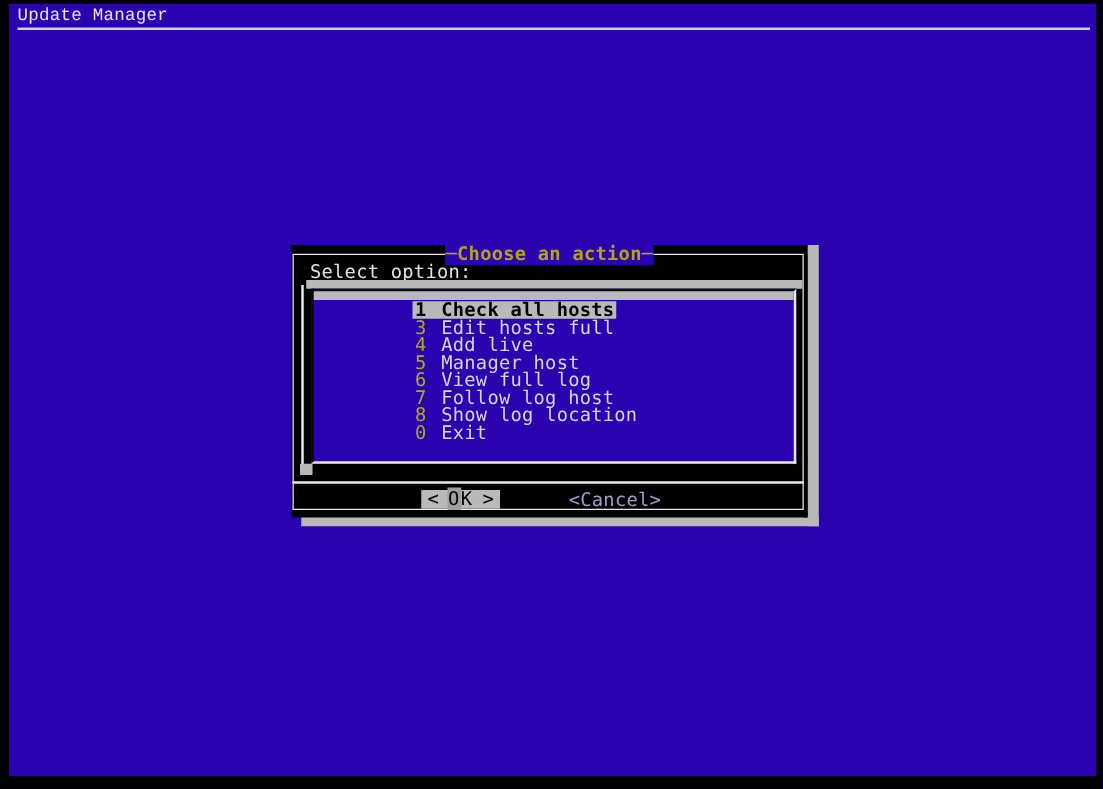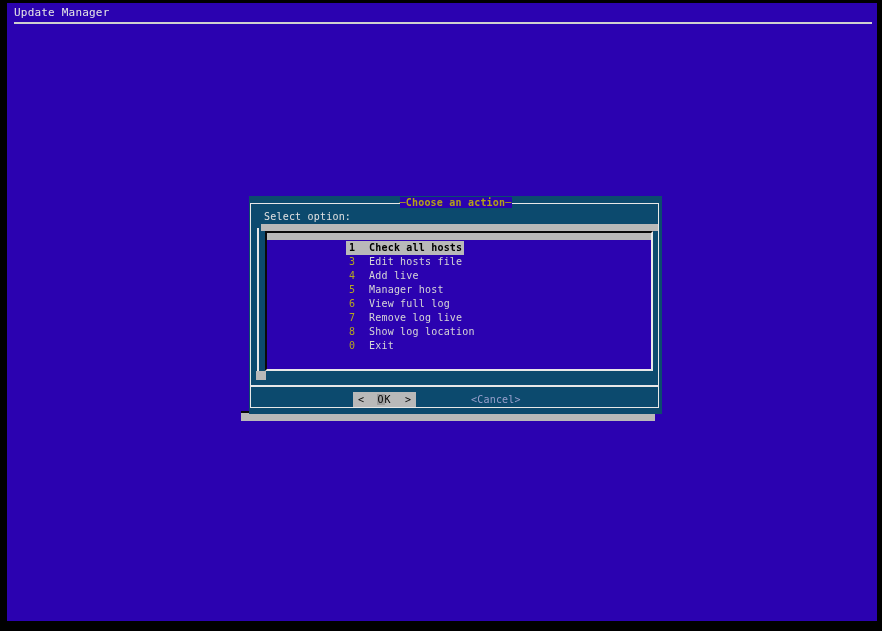--- a/index.html
+++ b/index.html
@@ -7,34 +7,34 @@
     width:882px;height:631px;position:relative;overflow:hidden;
     font-family:"DejaVu Sans Mono","Liberation Mono",monospace;
   }
   
   .screen{
     position:absolute;left:7px;top:3px;width:870px;height:618px;
     background:#2b02b0;
   }
   .backtitle{
     position:absolute;left:7px;top:1px;
-    color:#e6e6e6;font-size:11px;line-height:18px;letter-spacing:0.2px;
+    color:#e6e6e6;font-size:14px;line-height:18px;letter-spacing:0.2px;font-family:Liberation Mono, monospace;
   }
   .backtitle-line{
     position:absolute;left:7px;top:19px;width:858px;height:2px;background:#cfcfcf;
   }
   
   .shadow-right{position:absolute;left:639px;top:193px;width:9px;height:225px;background:#b9b9b9;}
   .shadow-bottom{position:absolute;left:234px;top:410px;width:414px;height:8px;background:#b9b9b9;}
   .edge-right-black{position:absolute;left:636px;top:200px;width:3px;height:211px;background:#0a0a0a;}
   .edge-bottom-black{position:absolute;left:234px;top:408px;width:405px;height:2px;background:#0a0a0a;}
   
   .dialog{
-    position:absolute;left:242px;top:193px;width:413px;height:218px;
-    background:#0c4a6e;font-size:10px;
+    position:absolute;left:226px;top:193px;width:413px;height:218px;
+    background:#000000;font-size:15px;
   }
   .dialog-border{
     position:absolute;left:1px;top:7px;right:3px;bottom:6px;
     border:1.5px solid #e8e8e8;
   }
   .dialog-title{
     position:absolute;top:0;left:0;right:0;height:14px;line-height:14px;
     text-align:center;
   }
   .dialog-title span{
@@ -108,37 +108,37 @@
 
     <div class="listbox">
       <div class="lb-inner-bar"></div>
       <div class="menu-rows" id="menu-rows">
   <div class="menu-row selected">
     <span class="row-hl"><span class="num">1</span><span class="lbl">Check all hosts</span></span>
   </div>
 
 
   <div class="menu-row">
-    <span class="row-hl"><span class="num">3</span><span class="lbl">Edit hosts file</span></span>
+    <span class="row-hl"><span class="num">3</span><span class="lbl">Edit hosts full</span></span>
   </div>
 
   <div class="menu-row">
     <span class="row-hl"><span class="num">4</span><span class="lbl">Add live</span></span>
   </div>
 
   <div class="menu-row">
     <span class="row-hl"><span class="num">5</span><span class="lbl">Manager host</span></span>
   </div>
 
   <div class="menu-row">
     <span class="row-hl"><span class="num">6</span><span class="lbl">View full log</span></span>
   </div>
 
   <div class="menu-row">
-    <span class="row-hl"><span class="num">7</span><span class="lbl">Remove log live</span></span>
+    <span class="row-hl"><span class="num">7</span><span class="lbl">Follow log host</span></span>
   </div>
 
   <div class="menu-row">
     <span class="row-hl"><span class="num">8</span><span class="lbl">Show log location</span></span>
   </div>
 
   <div class="menu-row">
     <span class="row-hl"><span class="num">0</span><span class="lbl">Exit</span></span>
   </div>
 </div>

